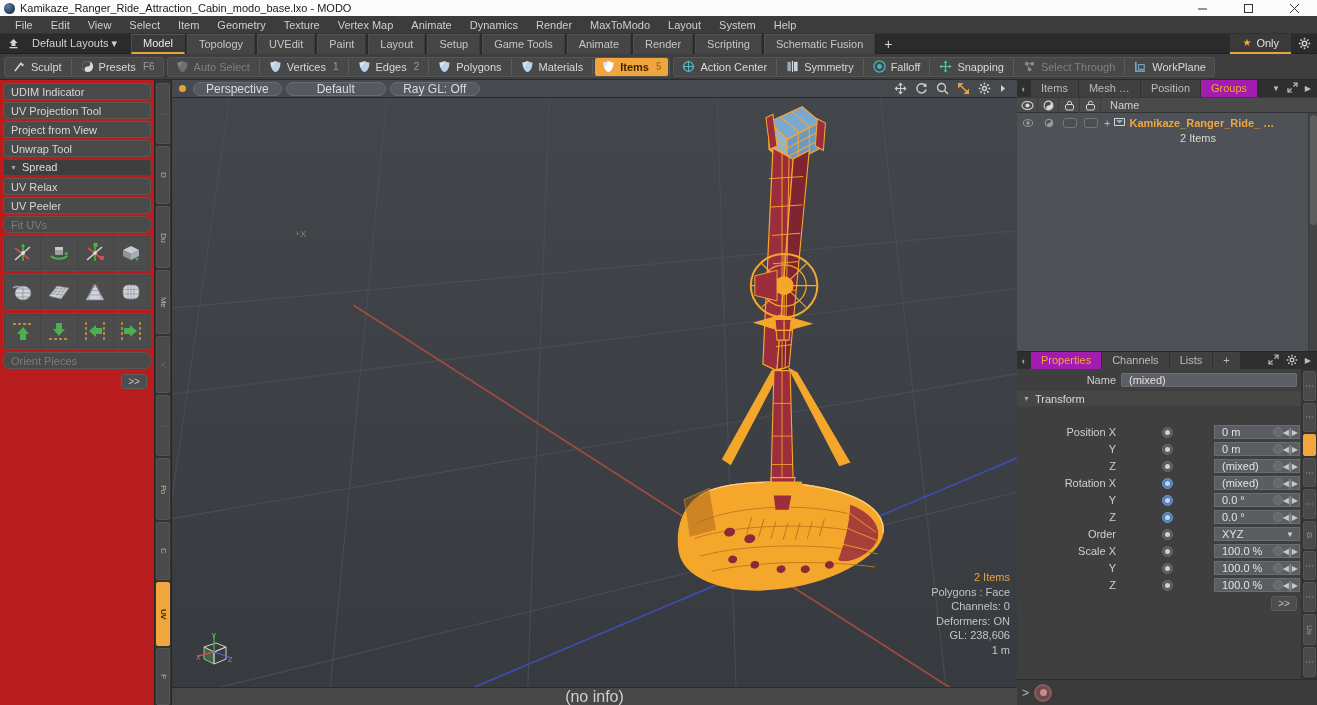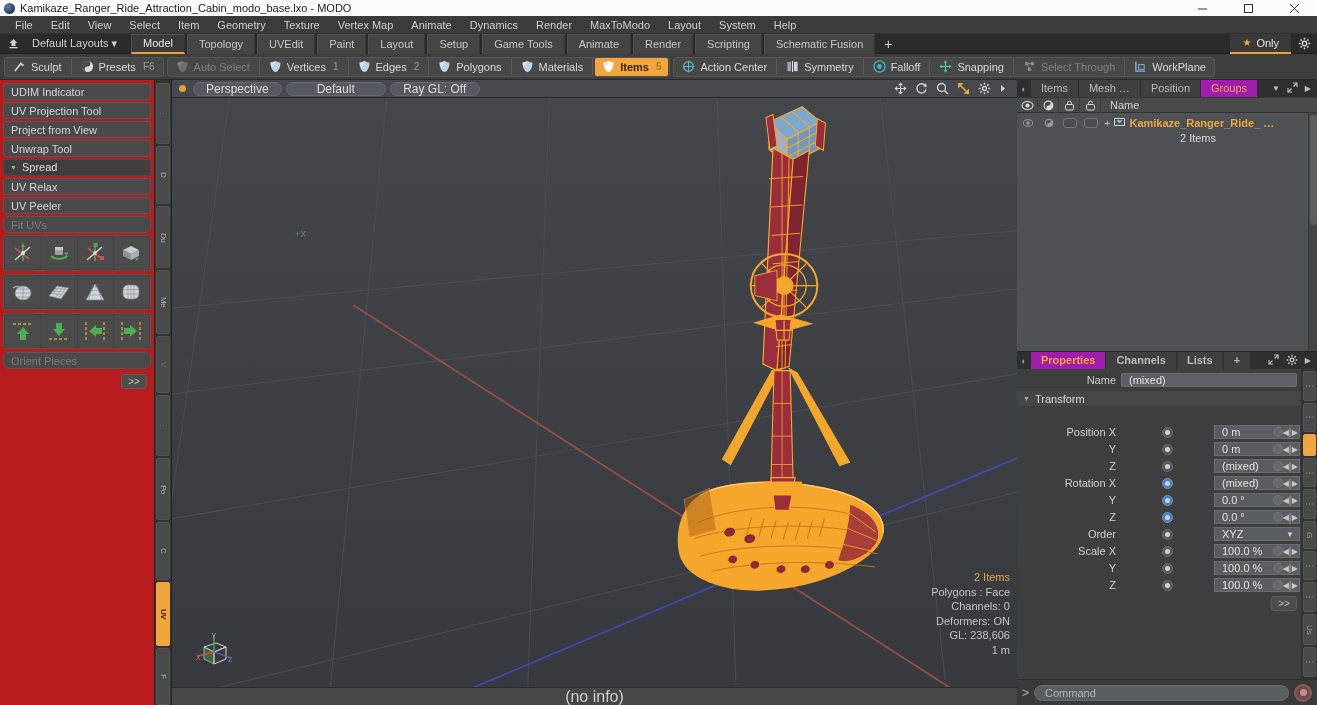--- a/index.html
+++ b/index.html
@@ -1000,21 +1000,21 @@
           <div class="sub-count">2 Items</div>
           <div class="tree-scroll">
               <div class="thumb"></div>
             </div>
         </div>
       </div>
 
       <div class="rp-bottom">
         <div class="props-tabs">
           <div class="rp-corner">◐</div>
-          <div id="rp-props-tabs" style="display:flex;font-weight:bold;">
+          <div id="rp-props-tabs" style="display:flex;">
               <div class="rp-tab on">Properties</div>
               <div class="rp-tab">Channels</div>
               <div class="rp-tab">Lists</div>
               <div class="rp-tab">+</div>
             </div>
           <div class="rp-tabs-extra">
             <span>
               <svg width="11" height="11" viewBox="0 0 11 11">
                   <polyline points="6,1 10,1 10,5" fill="none" stroke="#bdbdbd" stroke-width="1.2"></polyline>
                   <polyline points="5,10 1,10 1,6" fill="none" stroke="#bdbdbd" stroke-width="1.2"></polyline>
@@ -1177,22 +1177,19 @@
               <div class="pvtab">⋮</div>
               <div class="pvtab">⋮</div>
               <div class="pvtab">Us</div>
               <div class="pvtab">⋮</div>
             </div>
         </div>
       </div>
 
       <div class="cmdbar">
         <span class="cmd-caret">&gt;</span>
-        <div class="cmd-input" placeholder="Command">
-          <span>Command</span>
-        </div>
         <div class="cmd-rec">
             <i></i>
           </div>
       </div>
     </div>
   </div>
 </div>
 
 </body></html>

